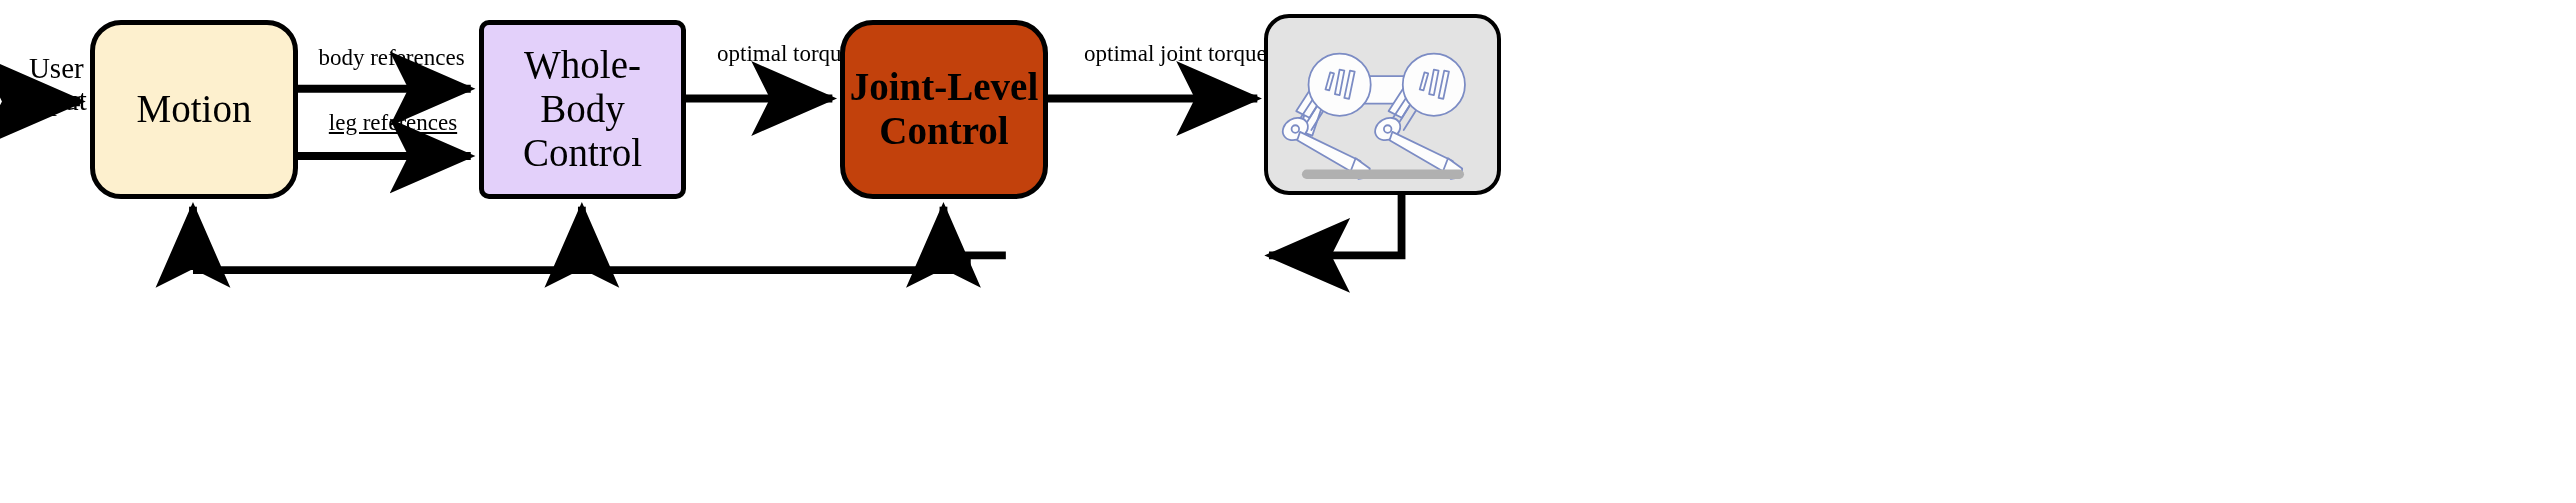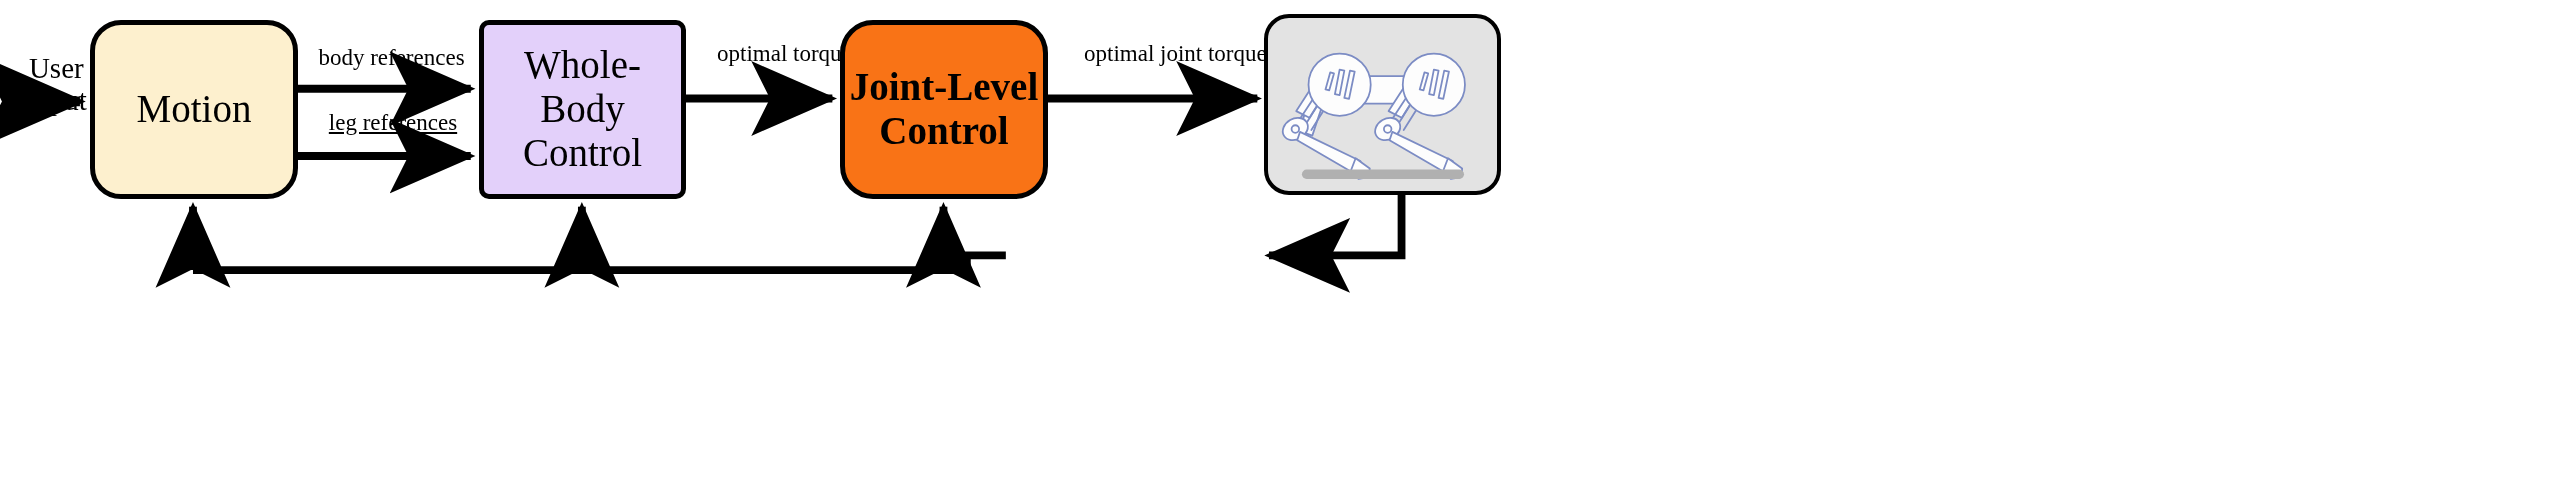--- a/index.html
+++ b/index.html
@@ -9,21 +9,21 @@
   .blk{position:absolute;box-sizing:border-box;border:5.8px solid #000;
        display:flex;align-items:center;justify-content:center;text-align:center;
        line-height:1.12;color:#000;}
   .blk span{display:block;}
 
   #blk-motion   {left:90px;  top:19.5px;  width:208px; height:179px; border-radius:31px;
                  background:#FDF0CE; font-size:39px;}
   #blk-wbc      {left:479px; top:19.5px; width:207px; height:179px; border-radius:10px;
                  background:#E3D0FA; font-size:39px;}
   #blk-joint    {left:840px; top:19.5px; width:208px; height:179px; border-radius:33px;
-                 background:#f97316; font-size:39px; font-weight:bold;}
+                 background:#c2410c; font-size:39px; font-weight:bold;}
   #blk-state    {left:1006px;top:226px;width:255px; height:58px; border-radius:29px;
                  background:#FAA7A7; font-size:36px; border-width:4.9px;}
   #blk-robot    {left:1264px;top:13.6px; width:237px; height:181px; border-radius:25px;
                  background:#E3E3E3; border-width:4.9px; overflow:hidden;}
 
   .lbl{position:absolute;color:#000;text-align:center;line-height:1.1;
        font-size:23px;white-space:nowrap;}
   .lbl.two{line-height:1.12;}
 
   #lbl-user{left:5.8px; top:25px; width:101px; font-size:29px; white-space:normal;margin-top:28px;}

